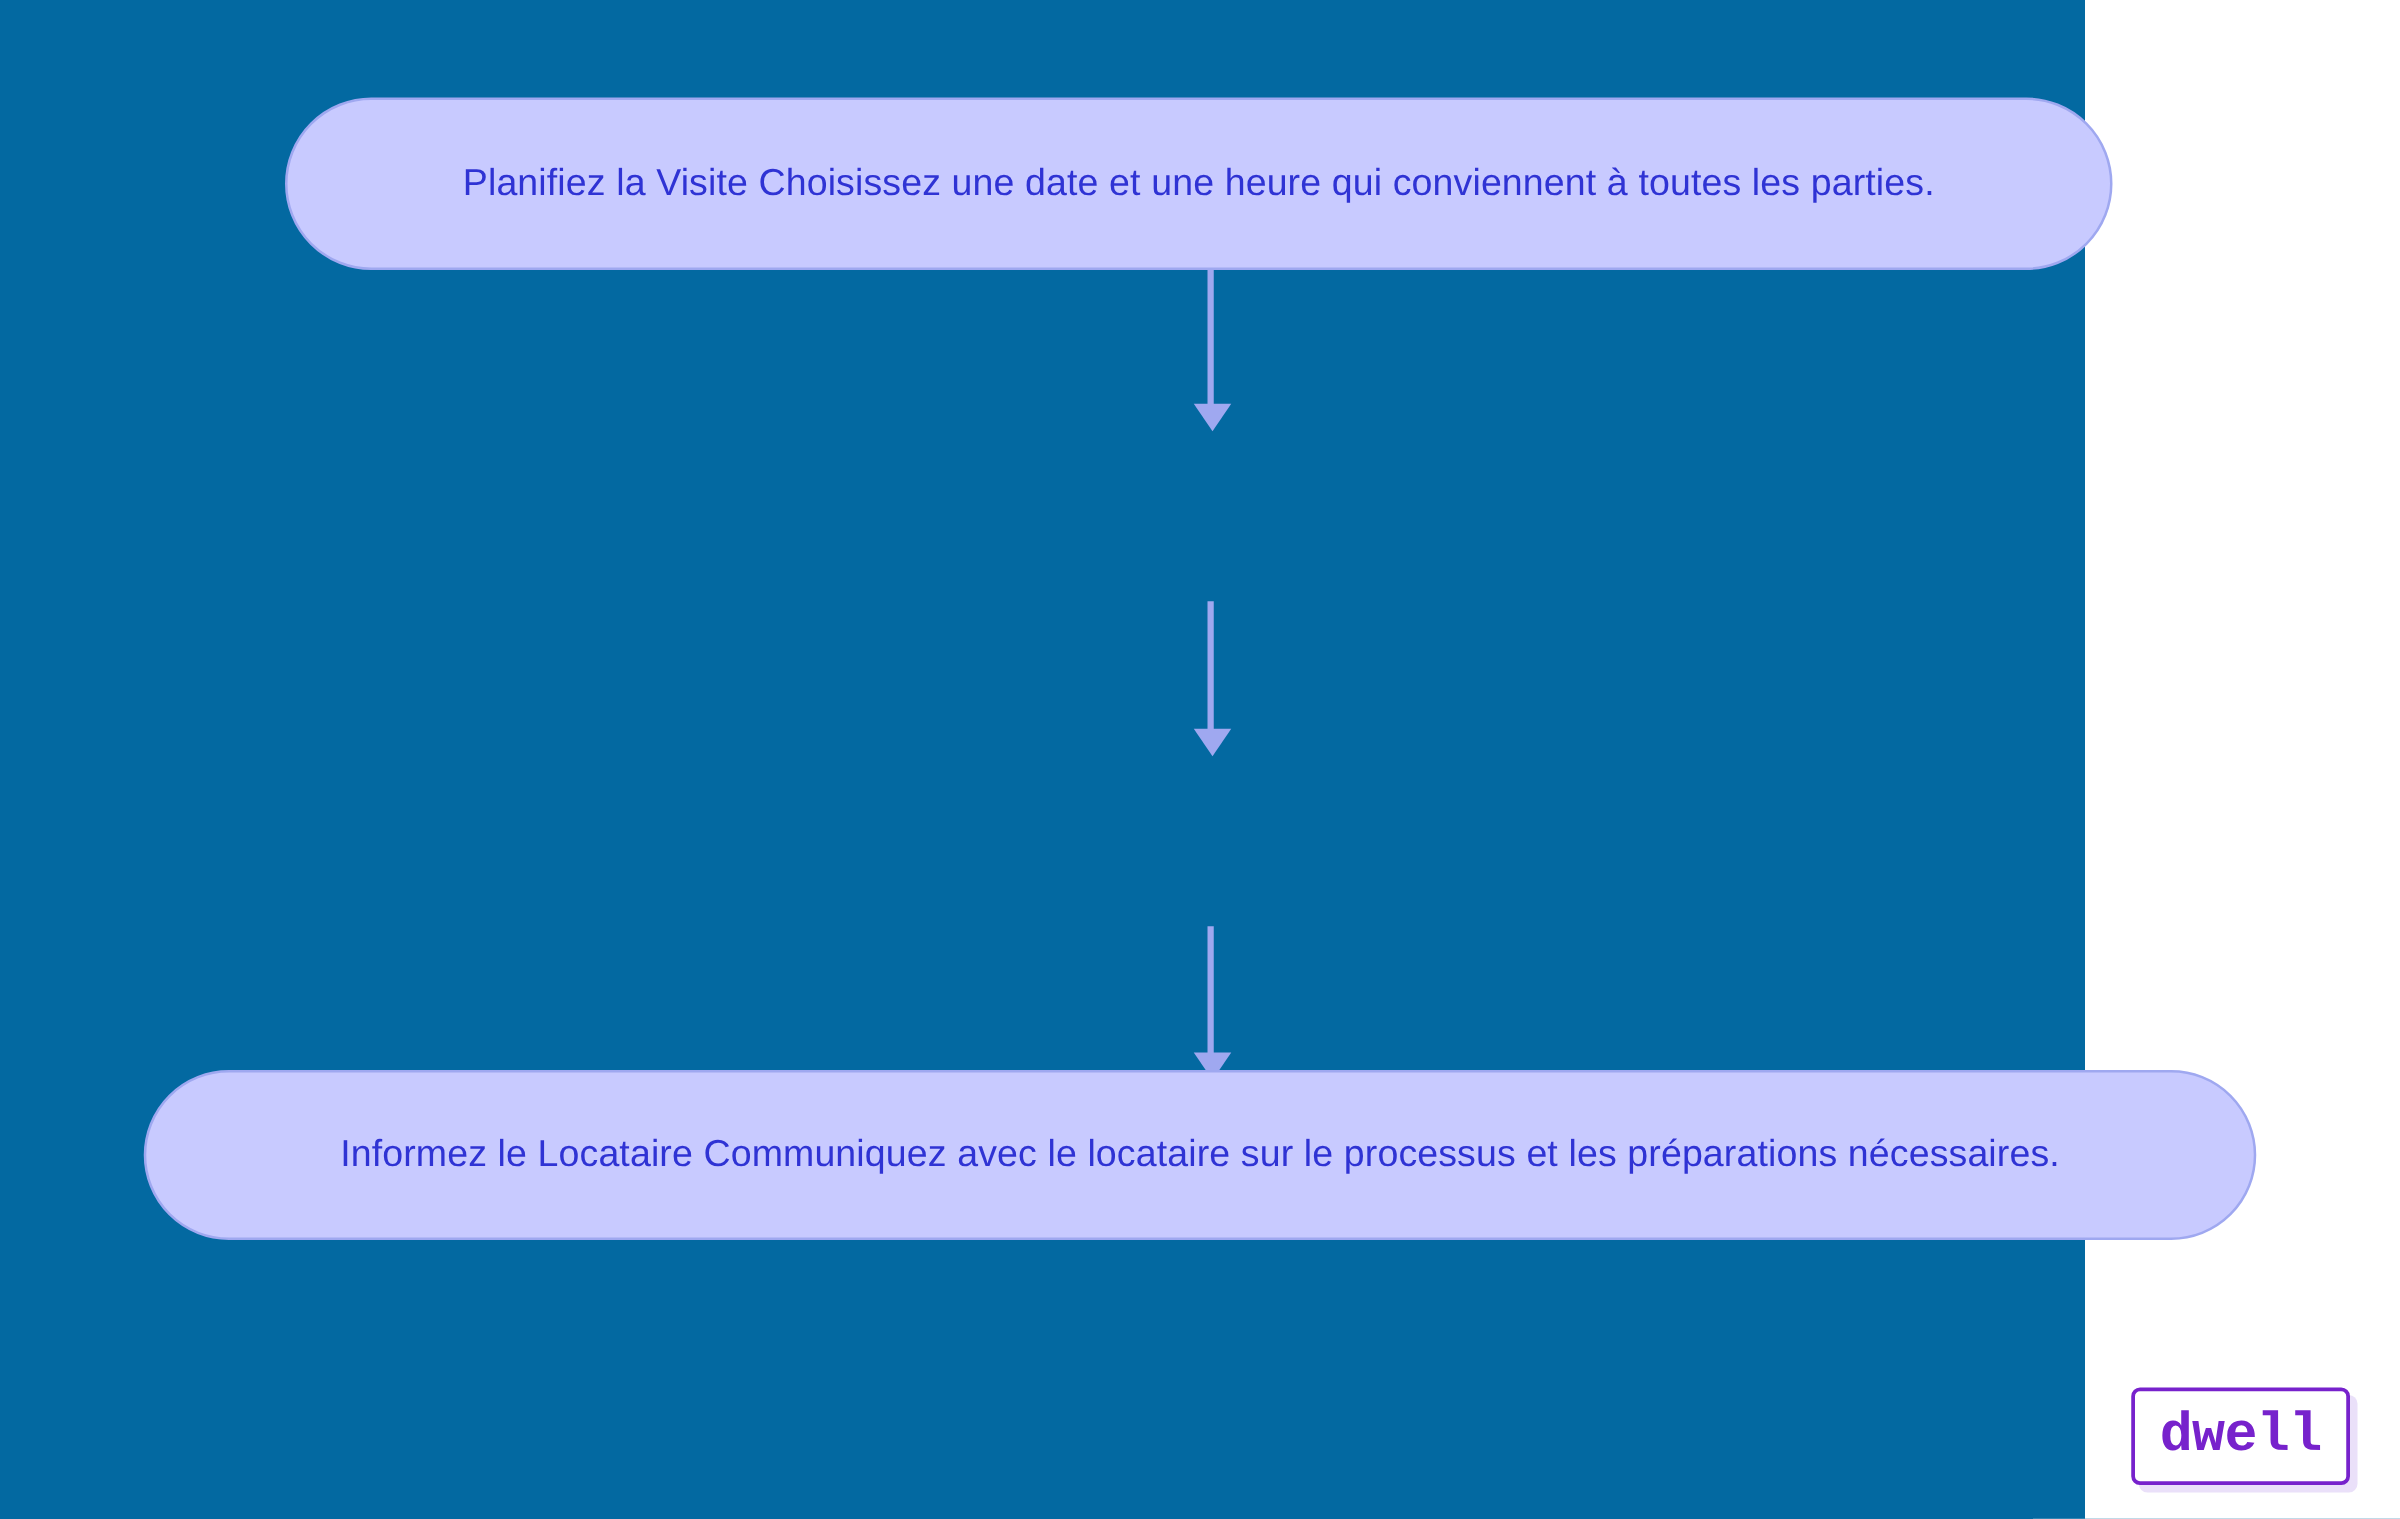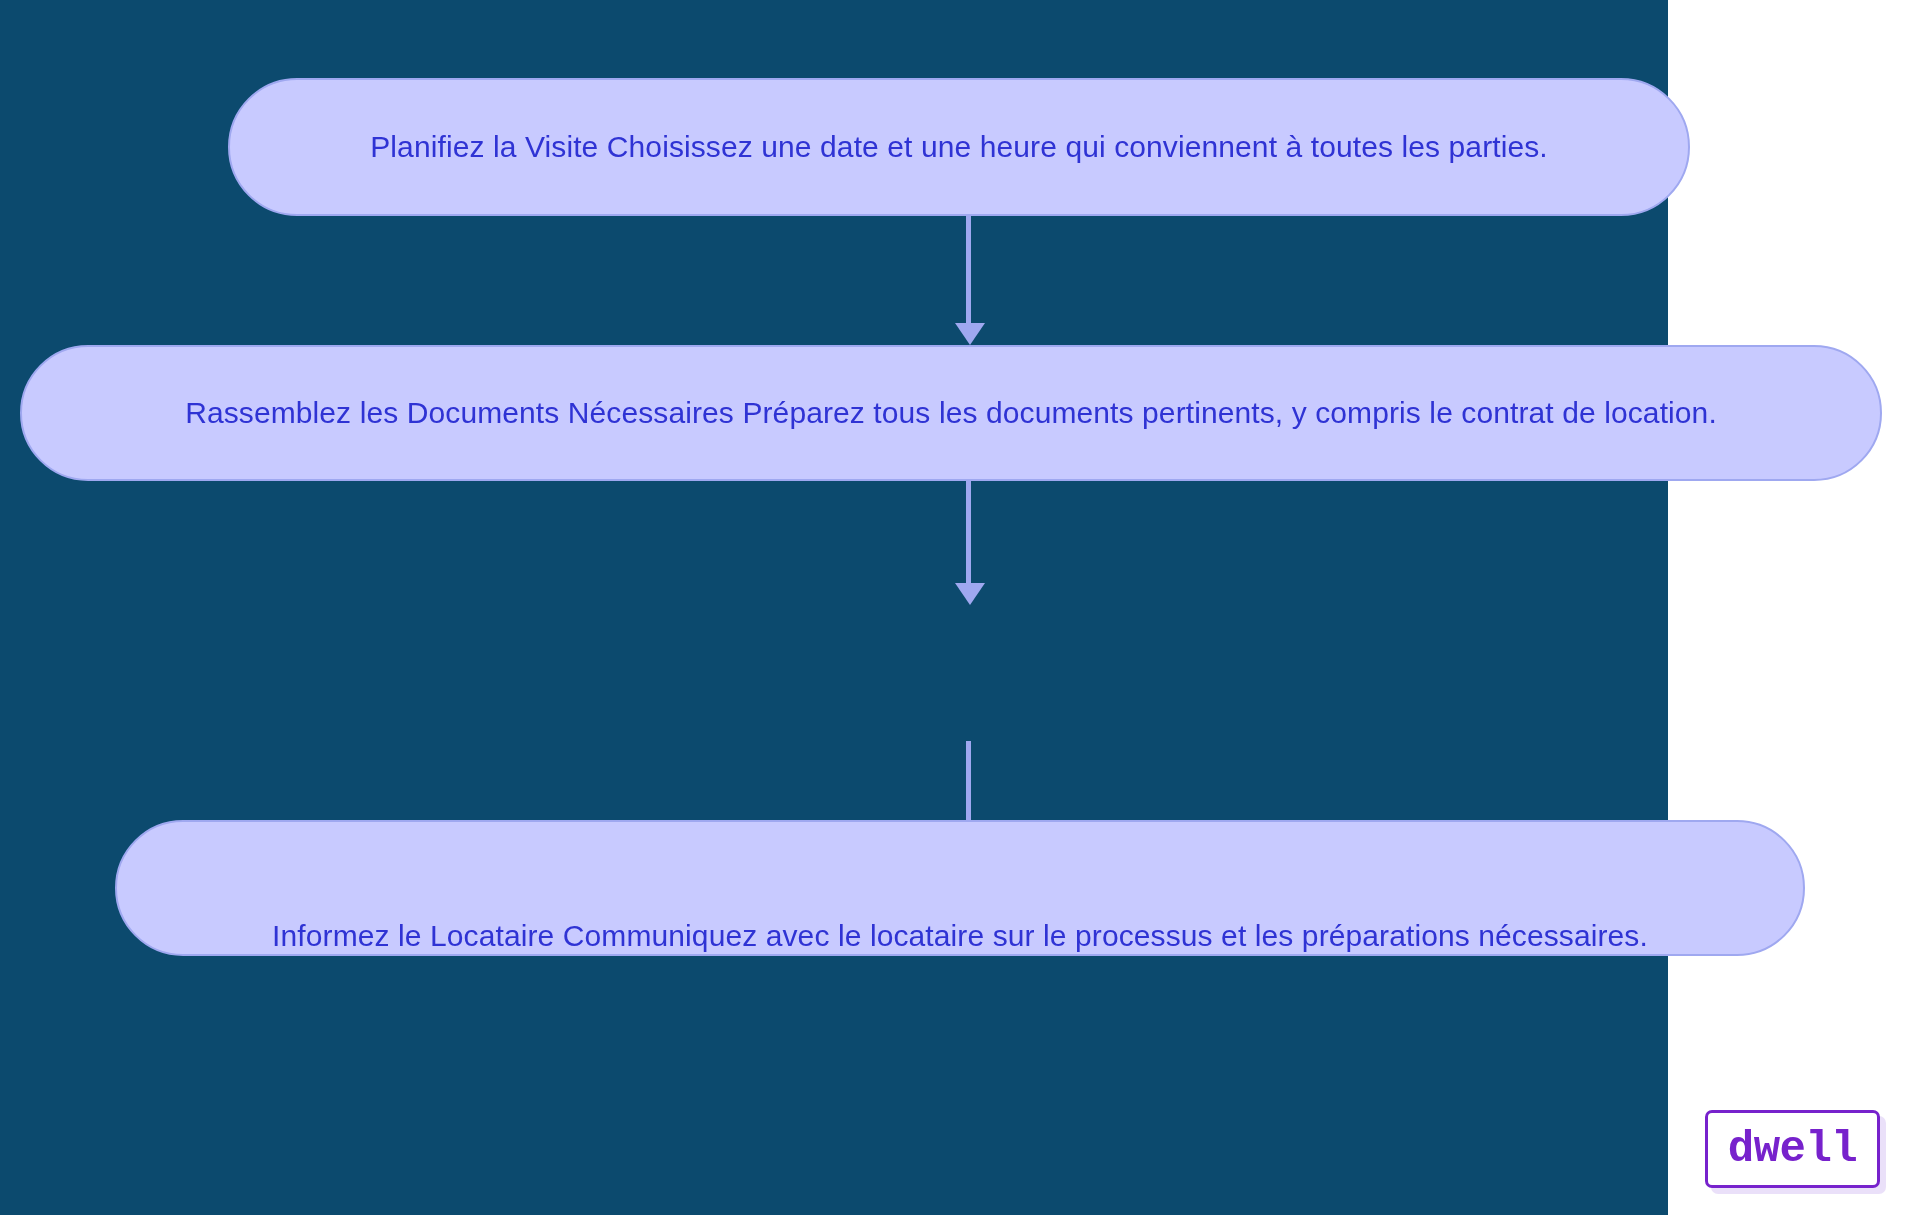--- a/index.html
+++ b/index.html
@@ -11,21 +11,21 @@
     height: 1215px;
     background: #ffffff;
     font-family: "Liberation Sans", sans-serif;
     overflow: hidden;
   }
 
   #flow-canvas {
     position: relative;
     width: 1668px;
     height: 1215px;
-    background: #0c4a6e;
+    background: #0369a1;
   }
 
   .flow-node {
     position: absolute;
     box-sizing: border-box;
     background: #c8caff;
     border: 2px solid #9fa8f0;
     border-radius: 70px;
     display: flex;
     align-items: center;
@@ -41,21 +41,21 @@
     font-weight: 400;
     line-height: 1.25;
     letter-spacing: 0.1px;
     white-space: nowrap;
   }
 
   
   #node-0 { left: 228px;  top: 78px;  width: 1462px; height: 138px; }
   #node-1 { left: 20px;   top: 345px; width: 1862px; height: 136px; }
   #node-2 { left: 100px;  top: 605px; width: 1722px; height: 136px; }
-  #node-3 { left: 115px;  top: 820px; width: 1690px; height: 136px; align-items: flex-end; }
+  #node-3 { left: 115px;  top: 856px; width: 1690px; height: 136px; }
 
   
   .connector {
     position: absolute;
     left: 955px;
     width: 30px;
   }
   .connector .stem {
     position: absolute;
     left: 11px;
@@ -117,23 +117,20 @@
 
   <div class="flow-node" id="node-0">
     <span class="flow-node-label">Planifiez la Visite Choisissez une date et une heure qui conviennent à toutes les parties.</span>
   </div>
 
   <div class="connector" id="connector-0">
     <div class="stem"></div>
     <div class="head"></div>
   </div>
 
-  <div class="flow-node" id="node-1">
-    <span class="flow-node-label">Rassemblez les Documents Nécessaires Préparez tous les documents pertinents, y compris le contrat de location.</span>
-  </div>
 
   <div class="connector" id="connector-1">
     <div class="stem"></div>
     <div class="head"></div>
   </div>
 
 
   <div class="connector" id="connector-2">
     <div class="stem"></div>
     <div class="head"></div>

